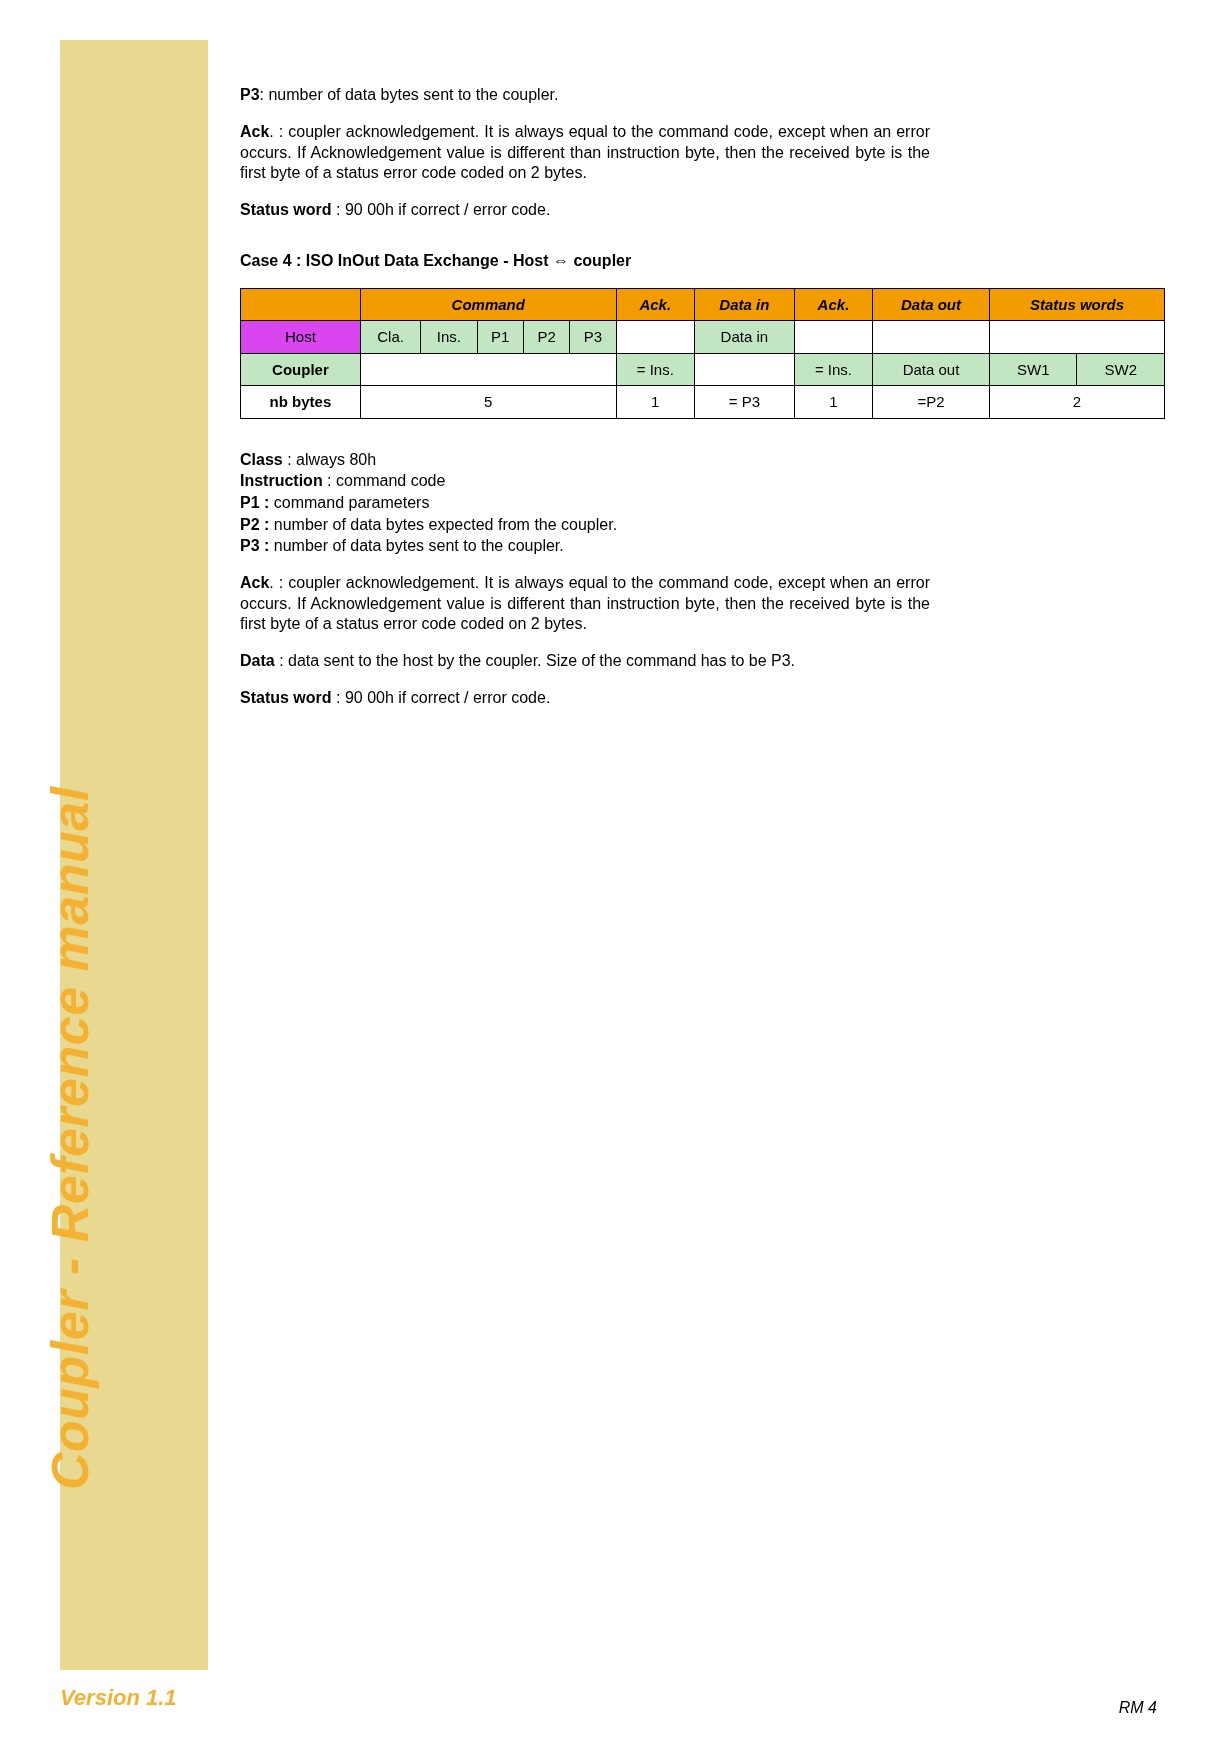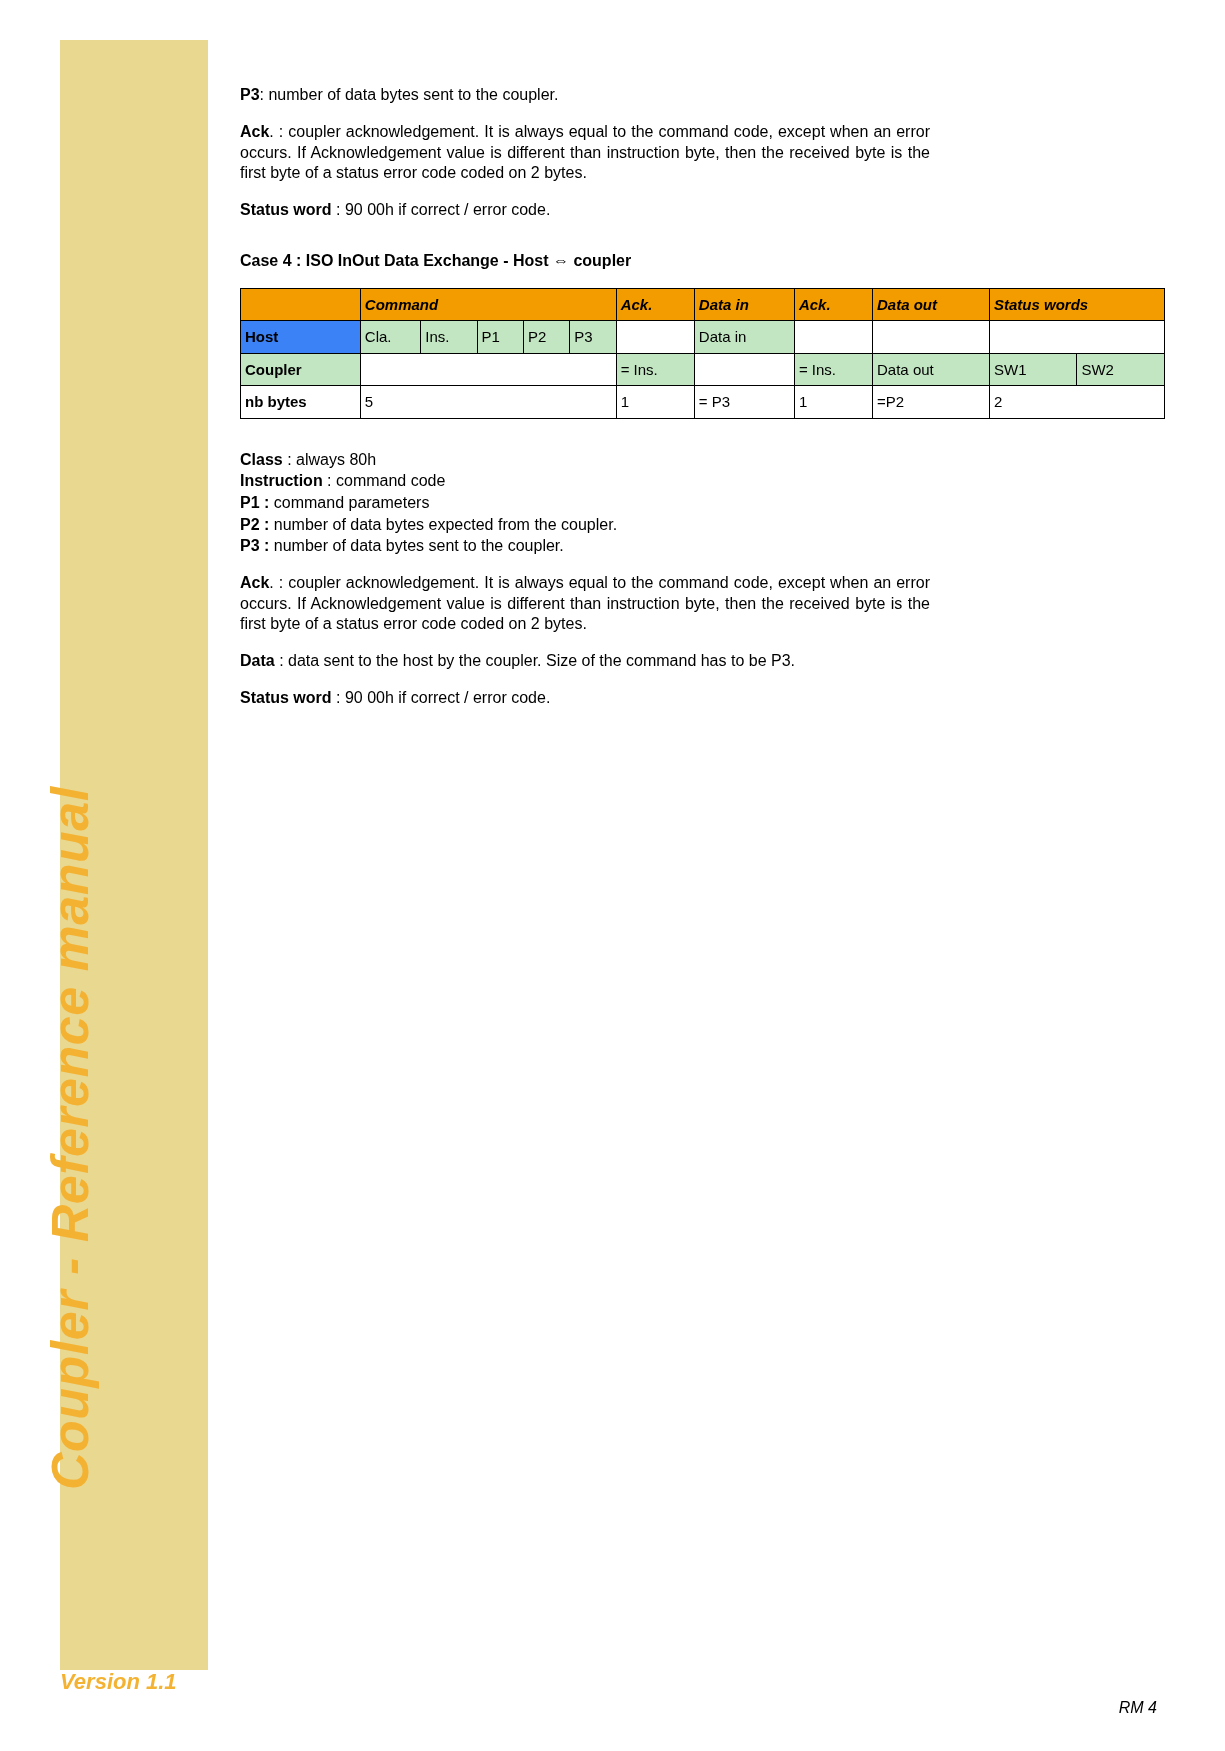--- a/index.html
+++ b/index.html
@@ -1,28 +1,28 @@
 <!DOCTYPE html>
 <html><head>
 <meta charset="utf-8">
 <style>
   * { box-sizing: border-box; margin: 0; padding: 0; }
   html, body { width: 1225px; height: 1751px; font-family: Arial, Helvetica, sans-serif; background: #fff; }
   .page { position: relative; width: 1225px; height: 1751px; }
   .sidebar-band { position: absolute; left: 60px; top: 40px; width: 148px; height: 1630px; background: #e9d88f; }
   .sidebar-title { position: absolute; left: 40px; bottom: 180px; transform: rotate(-90deg); transform-origin: left bottom; color: #f4b233; font-weight: bold; font-style: italic; font-size: 52px; white-space: nowrap; letter-spacing: 0.5px; }
-  .sidebar-version { position: absolute; left: 60px; bottom: 56px; color: #f4b233; font-weight: bold; font-style: italic; font-size: 22px; }
+  .sidebar-version { position: absolute; left: 60px; bottom: 40px; color: #f4b233; font-weight: bold; font-style: italic; font-size: 22px; }
   .content { position: absolute; left: 240px; top: 85px; width: 690px; font-size: 16px; color: #000; line-height: 1.3; text-align: justify; }
   .content p { margin-bottom: 16px; }
   .content .b { font-weight: bold; }
   .case-h { font-weight: bold; margin-top: 30px; margin-bottom: 30px; }
   .tbl { border-collapse: collapse; width: 925px; margin-left: 0px; margin-bottom: 30px; font-size: 15px; }
-  .tbl td, .tbl th { border: 1px solid #000; padding: 6px 4px; }
+  .tbl td, .tbl th { border: 1px solid #000; text-align: center; padding: 6px 4px; }
   .hdr-orange { background: #f29c00; font-weight: bold; font-style: italic; color: #000; }
-  .hdr-blue { background: #3b82f6; font-weight: bold; }
+  .hdr-blue { background: #d946ef; font-weight: normal; }
   .hdr-green { background: #c2e6c2; font-weight: bold; }
   .green-cell { background: #c2e6c2; }
   .page-num { position: absolute; right: 68px; bottom: 34px; font-style: italic; font-size: 16px; }
   .defs { margin-bottom: 16px; }
   .defs div { line-height: 1.35; }
 </style>
 </head>
 <body>
 
 <div class="page">

